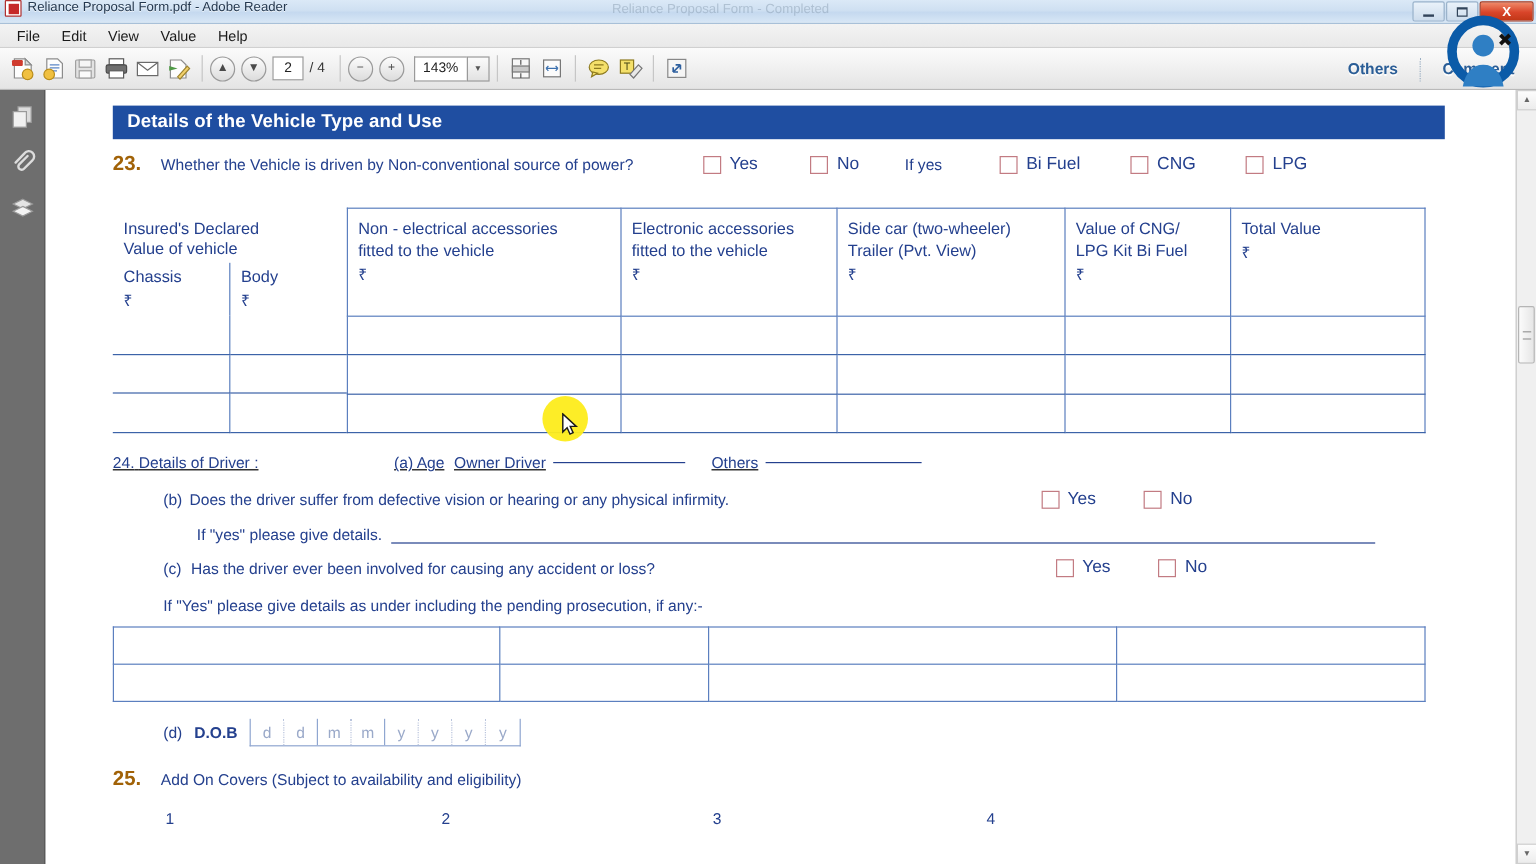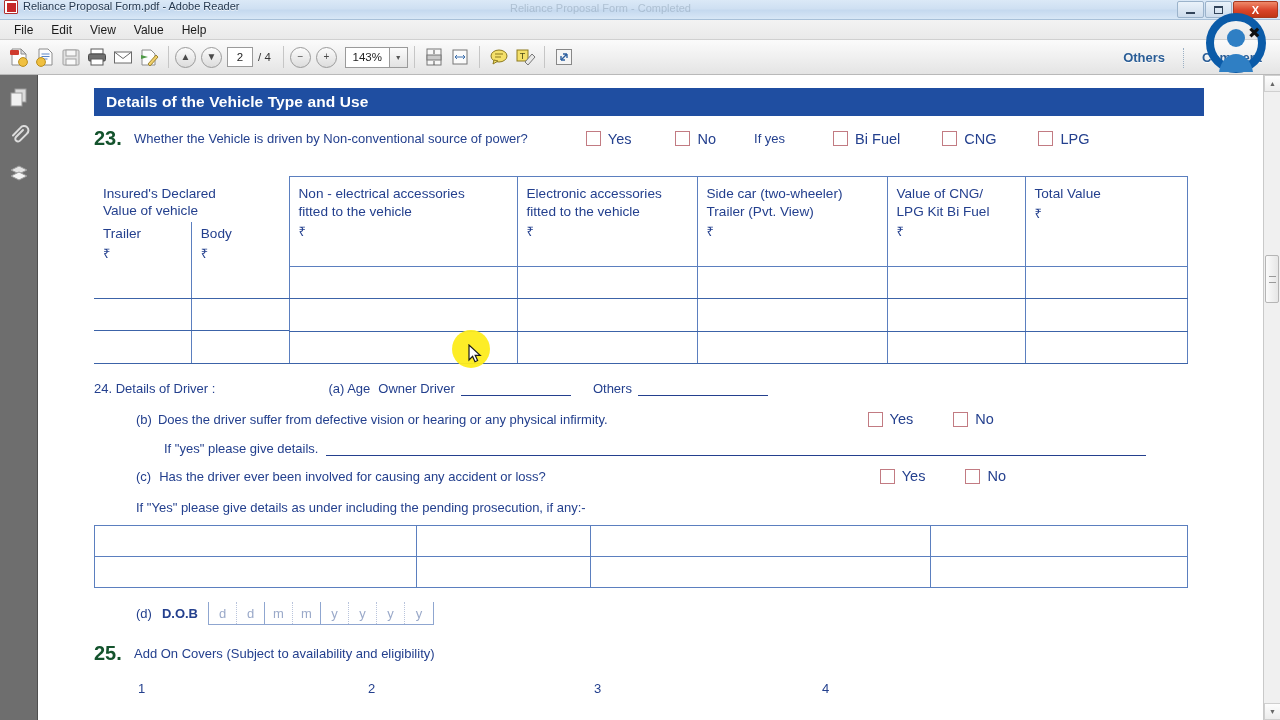--- a/index.html
+++ b/index.html
@@ -114,21 +114,21 @@
   }
   .page {
     position: absolute; left: 0; top: 0; width: 1225px; height: 645px; background: #fff;
     padding: 13px 18px 0 56px;
   }
   .bluebar {
     background: #1f4ea1; color: #fff; font-weight: bold; font-size: 15.5px;
     padding: 5px 12px; width: 1110px; letter-spacing: .1px;
   }
   .q-row { display: flex; align-items: center; margin-top: 11px; }
-  .qnum { width: 40px; font-weight: bold; font-size: 20px; color:#14532d; }
+  .qnum { width: 40px; font-weight: bold; font-size: 17px; color:#a16207; }
   .qtext { font-size: 13px; color:#24408e; }
   .cb {
     width: 15px; height: 15px; border: 1.4px solid #c27b82; background: #fff;
     display: inline-block; vertical-align: middle; flex: none;
   }
   .cblabel { font-size: 14.5px; color: #24408e; margin-left: 7px; margin-right: 0; }
   .cbgrp { display: flex; align-items: center; padding-left: 16px; }
 
   
   .vtable { width: 1094px; margin-top: 26px; border-collapse: collapse; }
@@ -406,21 +406,21 @@
             <tr>
           <td class="hd subcell" style="width:195px">
             <div style="padding:8px 6px 2px 9px; font-size:13.6px; color:#24408e; line-height:1.32;">
               <span>Insured's Declared</span><br>
               <span>Value of vehicle</span>
             </div>
             <table class="subtbl">
               <tbody>
                     <tr>
                 <td style="width:50%">
-                  <span>Trailer</span>
+                  <span>Chassis</span>
                   <span class="rupee">₹</span>
                 </td>
                 <td>
                   <span>Body</span>
                   <span class="rupee">₹</span>
                 </td>
               </tr>
             </tbody>
                 </table>
           </td>
@@ -497,21 +497,21 @@
           </td>
           <td></td>
           <td></td>
           <td></td>
           <td></td>
           <td></td>
         </tr>
       </tbody>
         </table>
 
-      <div style="display:flex; align-items:flex-end; margin-top:17px;">
+      <div style="display:flex; align-items:center; margin-top:17px;text-decoration:underline;">
         <div class="qtext" style="font-weight:normal">
           <span>24.</span>
           <span>Details of Driver :</span>
         </div>
         <div class="qtext" style="margin-left:113px">(a) Age</div>
         <div class="qtext" style="margin-left:8px">Owner Driver</div>
         <span class="line" style="width:110px; margin-left:6px;"></span>
         <div class="qtext" style="margin-left:22px">Others</div>
         <span class="line" style="width:130px; margin-left:6px;"></span>
       </div>

